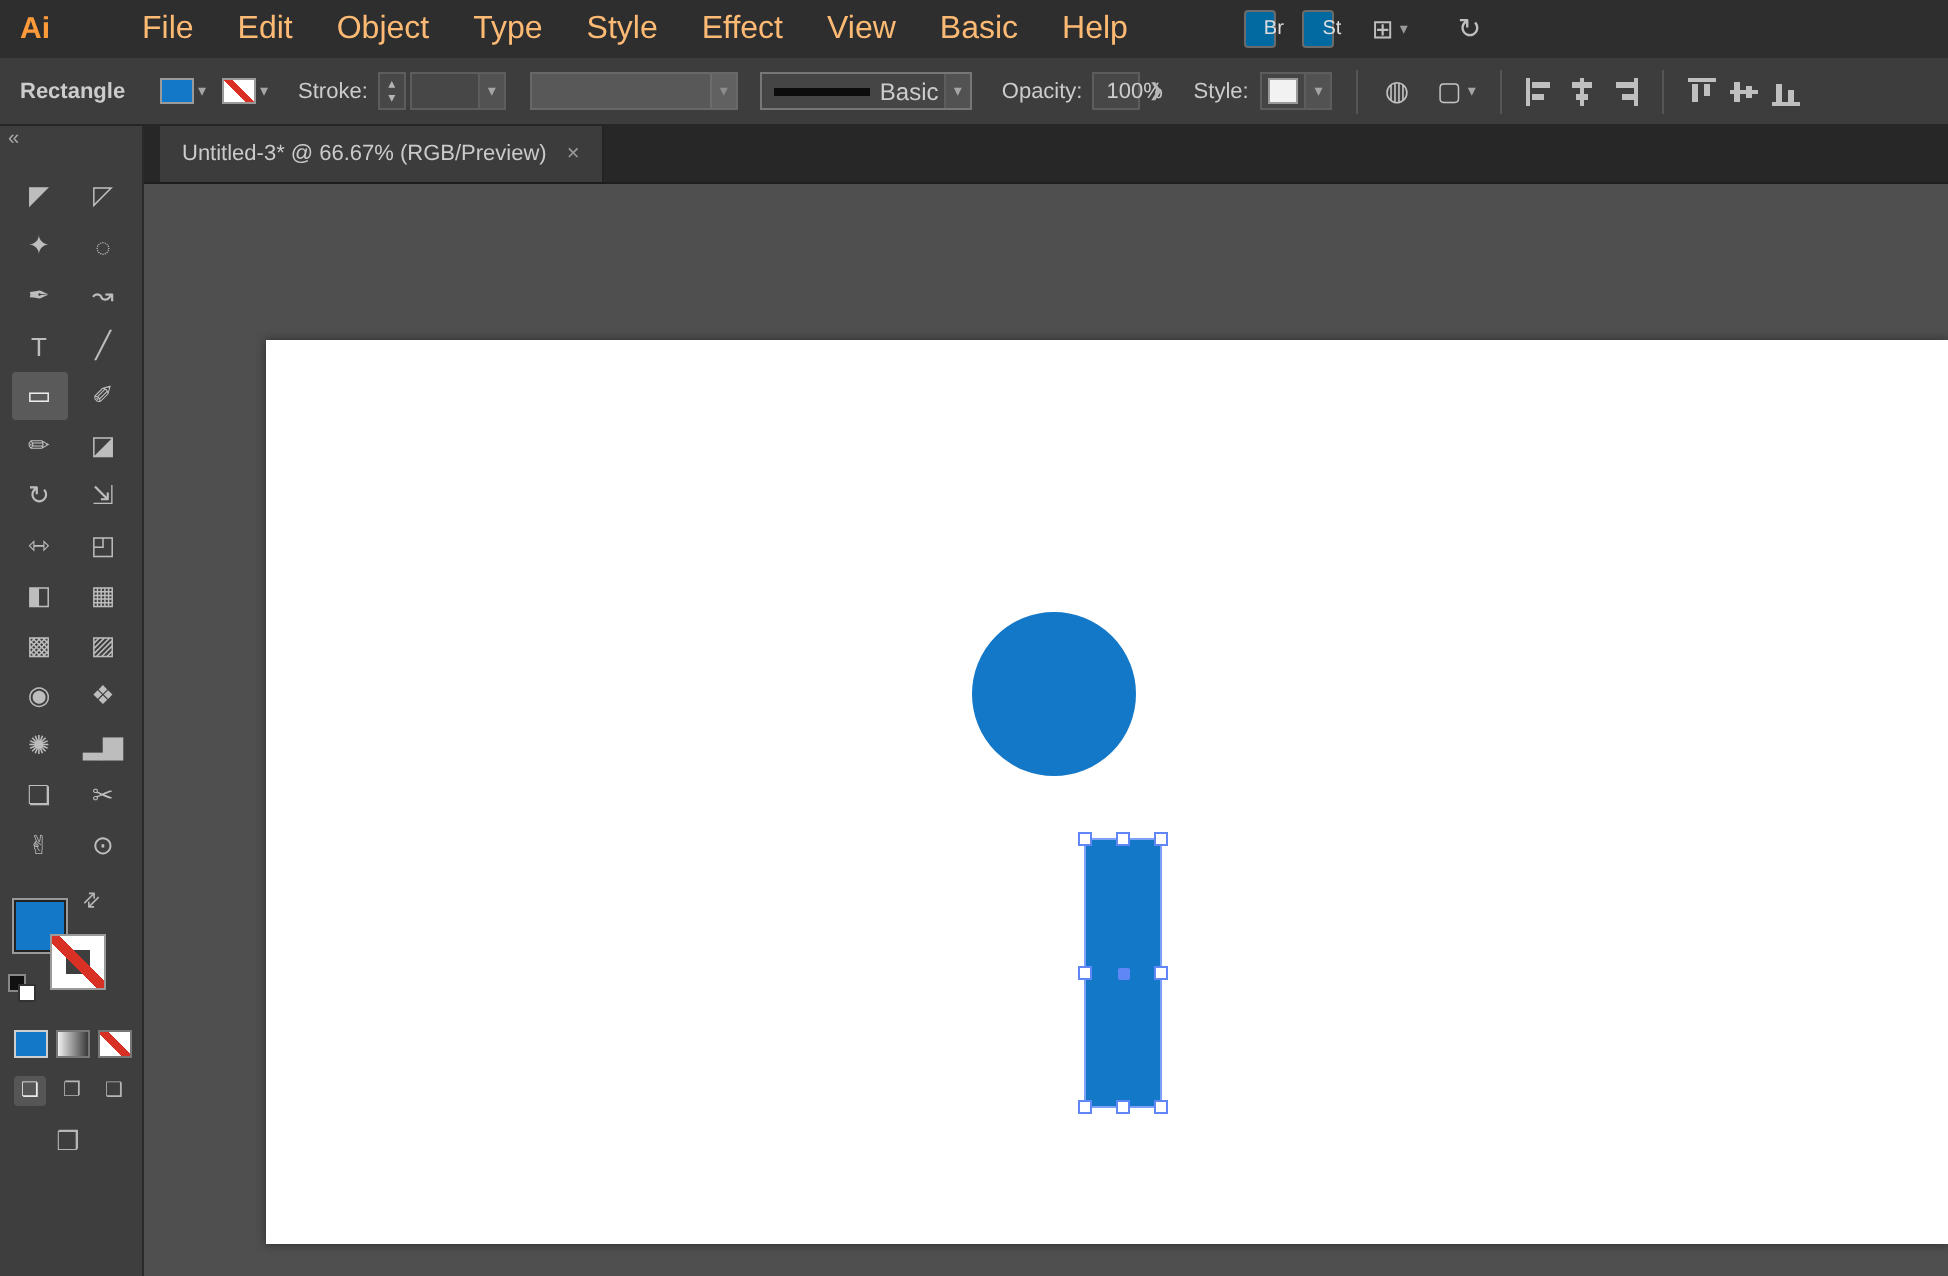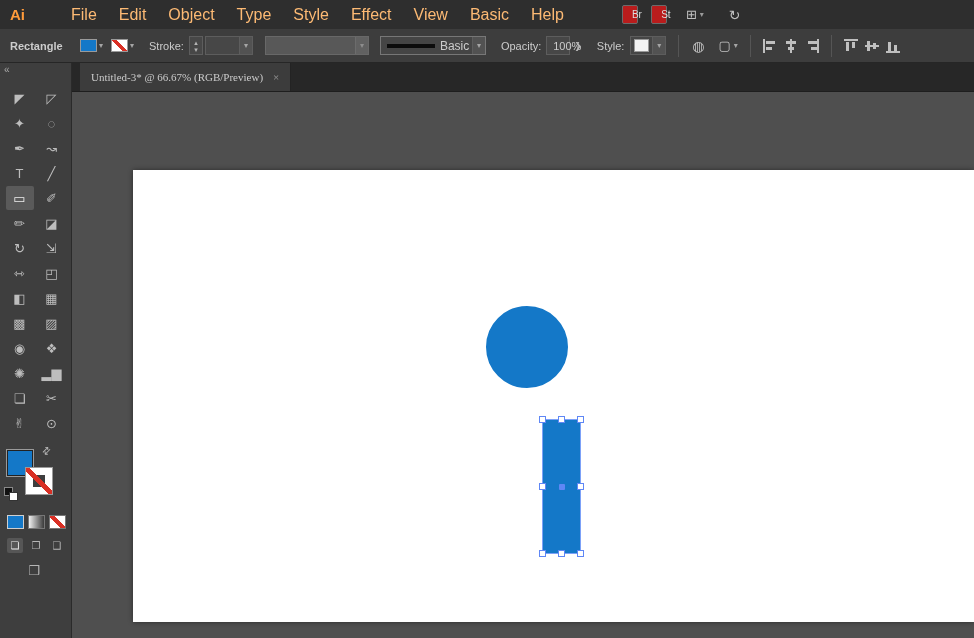--- a/index.html
+++ b/index.html
@@ -11,21 +11,21 @@
   }
 
   
   .menubar { position:absolute; top:0; left:0; right:0; height:29px;
     background:#2e2e2e; display:flex; align-items:center; z-index:10;gap:21px; }
   .logo { color:var(--logo-orange); font-weight:bold; font-size:15px;
     margin:0 14px 0 10px; }
   .menus { display:flex; height:100%; align-items:center; }
   .menu-item { color:#fdba74; font-size:16px; padding:0 11px; line-height:29px; }
   .mb-right { display:flex; align-items:center; gap:13px; margin-left:26px; }
-  .badge { width:15px; height:19px; background:#b91c1c; border:1px solid #6b6b6b;
+  .badge { width:15px; height:19px; background:#0369a1; border:1px solid #6b6b6b;
     border-radius:2px; color:#ddd; font-size:10px; display:flex;
     align-items:center; justify-content:center;padding-left:14px; }
   .ws { display:flex; align-items:center; gap:3px; color:#bfbfbf; font-size:13px; margin-left:6px;}
   .ws .chev { font-size:8px; color:#9a9a9a; }
   .mb-icon { color:#bfbfbf; font-size:14px; margin-left:12px; }
 
   
   .controlbar { position:absolute; top:29px; left:0; right:0; height:34px;
     background:#3d3d3d; border-bottom:1px solid #262626; display:flex;
     align-items:center; font-size:11px; color:#cccccc; overflow:hidden; z-index:9; }
@@ -73,21 +73,21 @@
   .al-vcenter { background-image:linear-gradient(#bfbfbf,#bfbfbf),linear-gradient(#bfbfbf,#bfbfbf),linear-gradient(#bfbfbf,#bfbfbf);
                 background-position:0 6px,2px 2px,8px 4px; background-size:14px 2px,3px 10px,3px 6px; }
   .al-bottom  { background-image:linear-gradient(#bfbfbf,#bfbfbf),linear-gradient(#bfbfbf,#bfbfbf),linear-gradient(#bfbfbf,#bfbfbf);
                 background-position:0 12px,2px 3px,8px 6px; background-size:14px 2px,3px 9px,3px 6px; }
 
   
   .tabstrip { position:absolute; left:72px; top:63px; right:0; height:29px;
     background:#272727; border-bottom:1px solid #1e1e1e; display:flex; align-items:stretch; }
   .tab { margin-left:8px; background:#3c3c3c; border-right:1px solid #232323;
     display:flex; align-items:center; gap:10px; padding:0 11px;
-    color:#cbcbcb; font-size:11px;font-family:Liberation Serif, serif; }
+    color:#cbcbcb; font-size:11px; }
   .tab-close { color:#9a9a9a; font-size:11px; }
 
   
   .toolbar { position:absolute; left:0; top:63px; bottom:0; width:72px;
     background:#3e3e3e; border-right:1px solid #2a2a2a; z-index:8; }
   .collapse-bar { height:15px; padding-left:4px; color:#a8a8a8; font-size:10px;
     line-height:13px; }
   .tools-grid { display:grid; grid-template-columns:repeat(2,28px);
     justify-content:center; gap:1px 4px; margin-top:8px; }
   .tool { width:28px; height:24px; display:flex; align-items:center;

